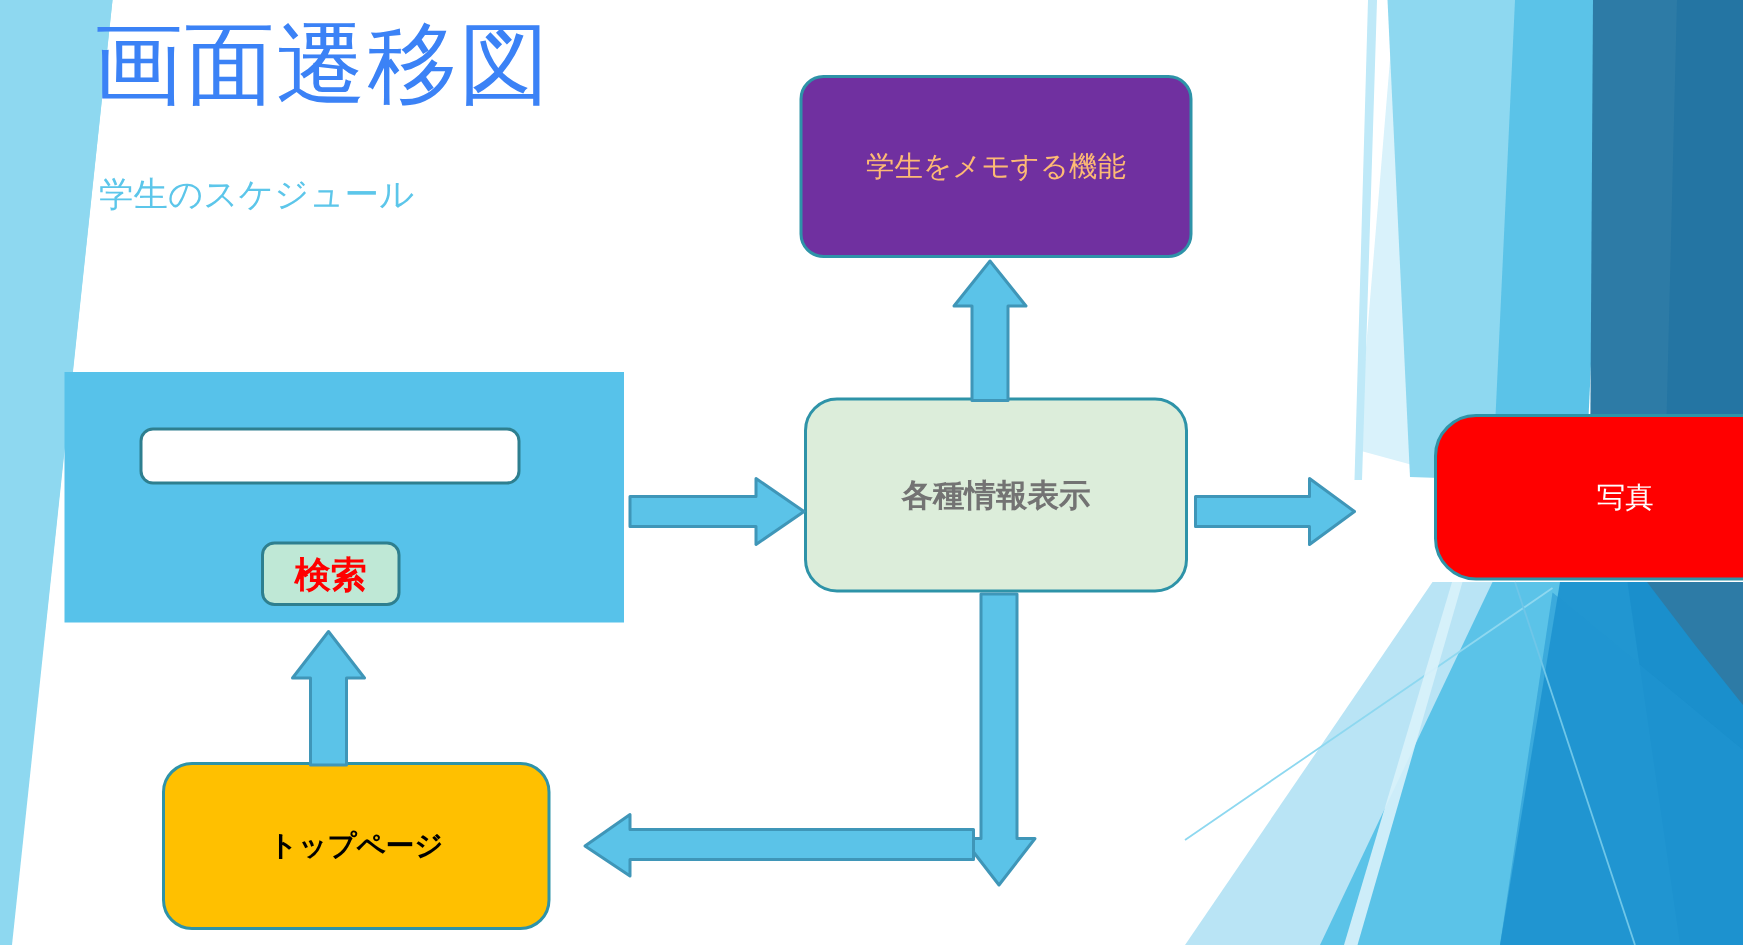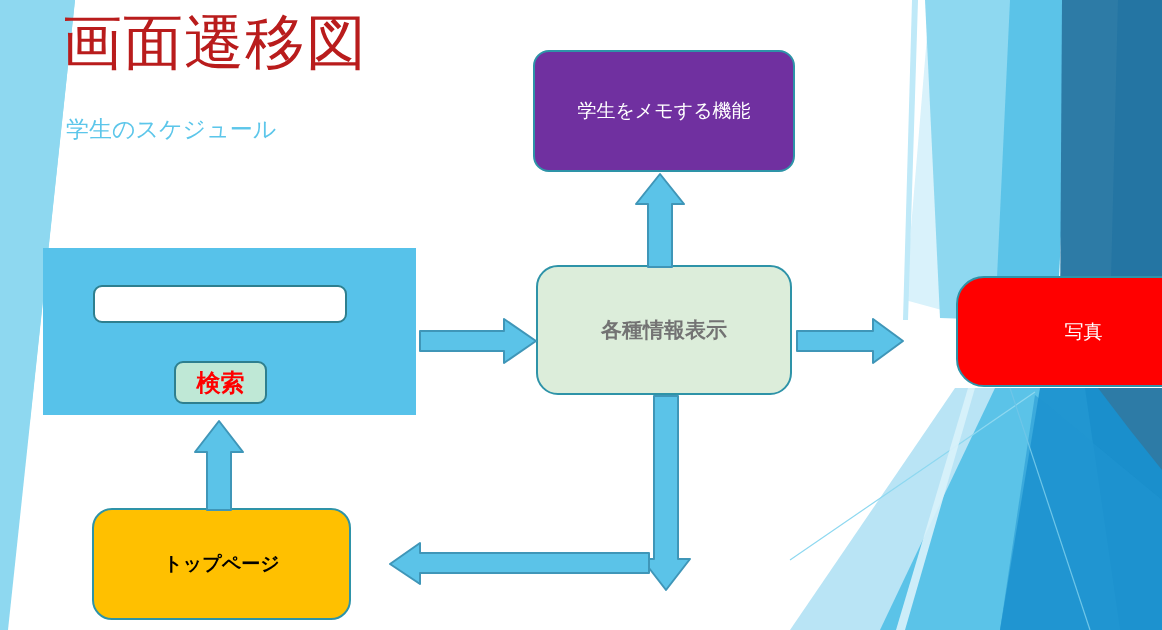--- a/index.html
+++ b/index.html
@@ -24,21 +24,21 @@
   }
   .bg-svg { display: block; width: 1162px; height: 630px; }
 
   
   .title {
     position: absolute;
     left: 62px;
     top: 8px;
     font-size: 60px;
     line-height: 1.18;
-    color: #b91c1c;
+    color: #3b82f6;
     font-weight: 400;
     letter-spacing: 1px;
     white-space: nowrap;
   }
   .subtitle {
     position: absolute;
     left: 66px;
     top: 114px;
     font-size: 23px;
     color: #5cc6ea;
@@ -55,21 +55,21 @@
     justify-content: center;
     text-align: center;
   }
 
   .box-memo {
     left: 533px; top: 50px;
     width: 262px; height: 122px;
     background: #7030a0;
     border: 2px solid #2e93a8;
     border-radius: 16px;
-    color: #ffffff;
+    color: #fdba74;
     font-size: 19px;
   }
 
   .box-info {
     left: 536px; top: 265px;
     width: 256px; height: 130px;
     background: #dcedda;
     border: 2px solid #2e93a8;
     border-radius: 22px;
     color: #737373;
@@ -81,21 +81,21 @@
     left: 956px; top: 276px;
     width: 255px; height: 111px;
     background: #ff0000;
     border: 2px solid #2e93a8;
     border-radius: 28px;
     color: #ffffff;
     font-size: 19px;
   }
 
   .box-top {
-    left: 92px; top: 508px;
+    left: 108px; top: 508px;
     width: 259px; height: 112px;
     background: #ffc000;
     border: 2px solid #2e93a8;
     border-radius: 20px;
     color: #000000;
     font-size: 19px;
     font-weight: 700;
   }
 
   

